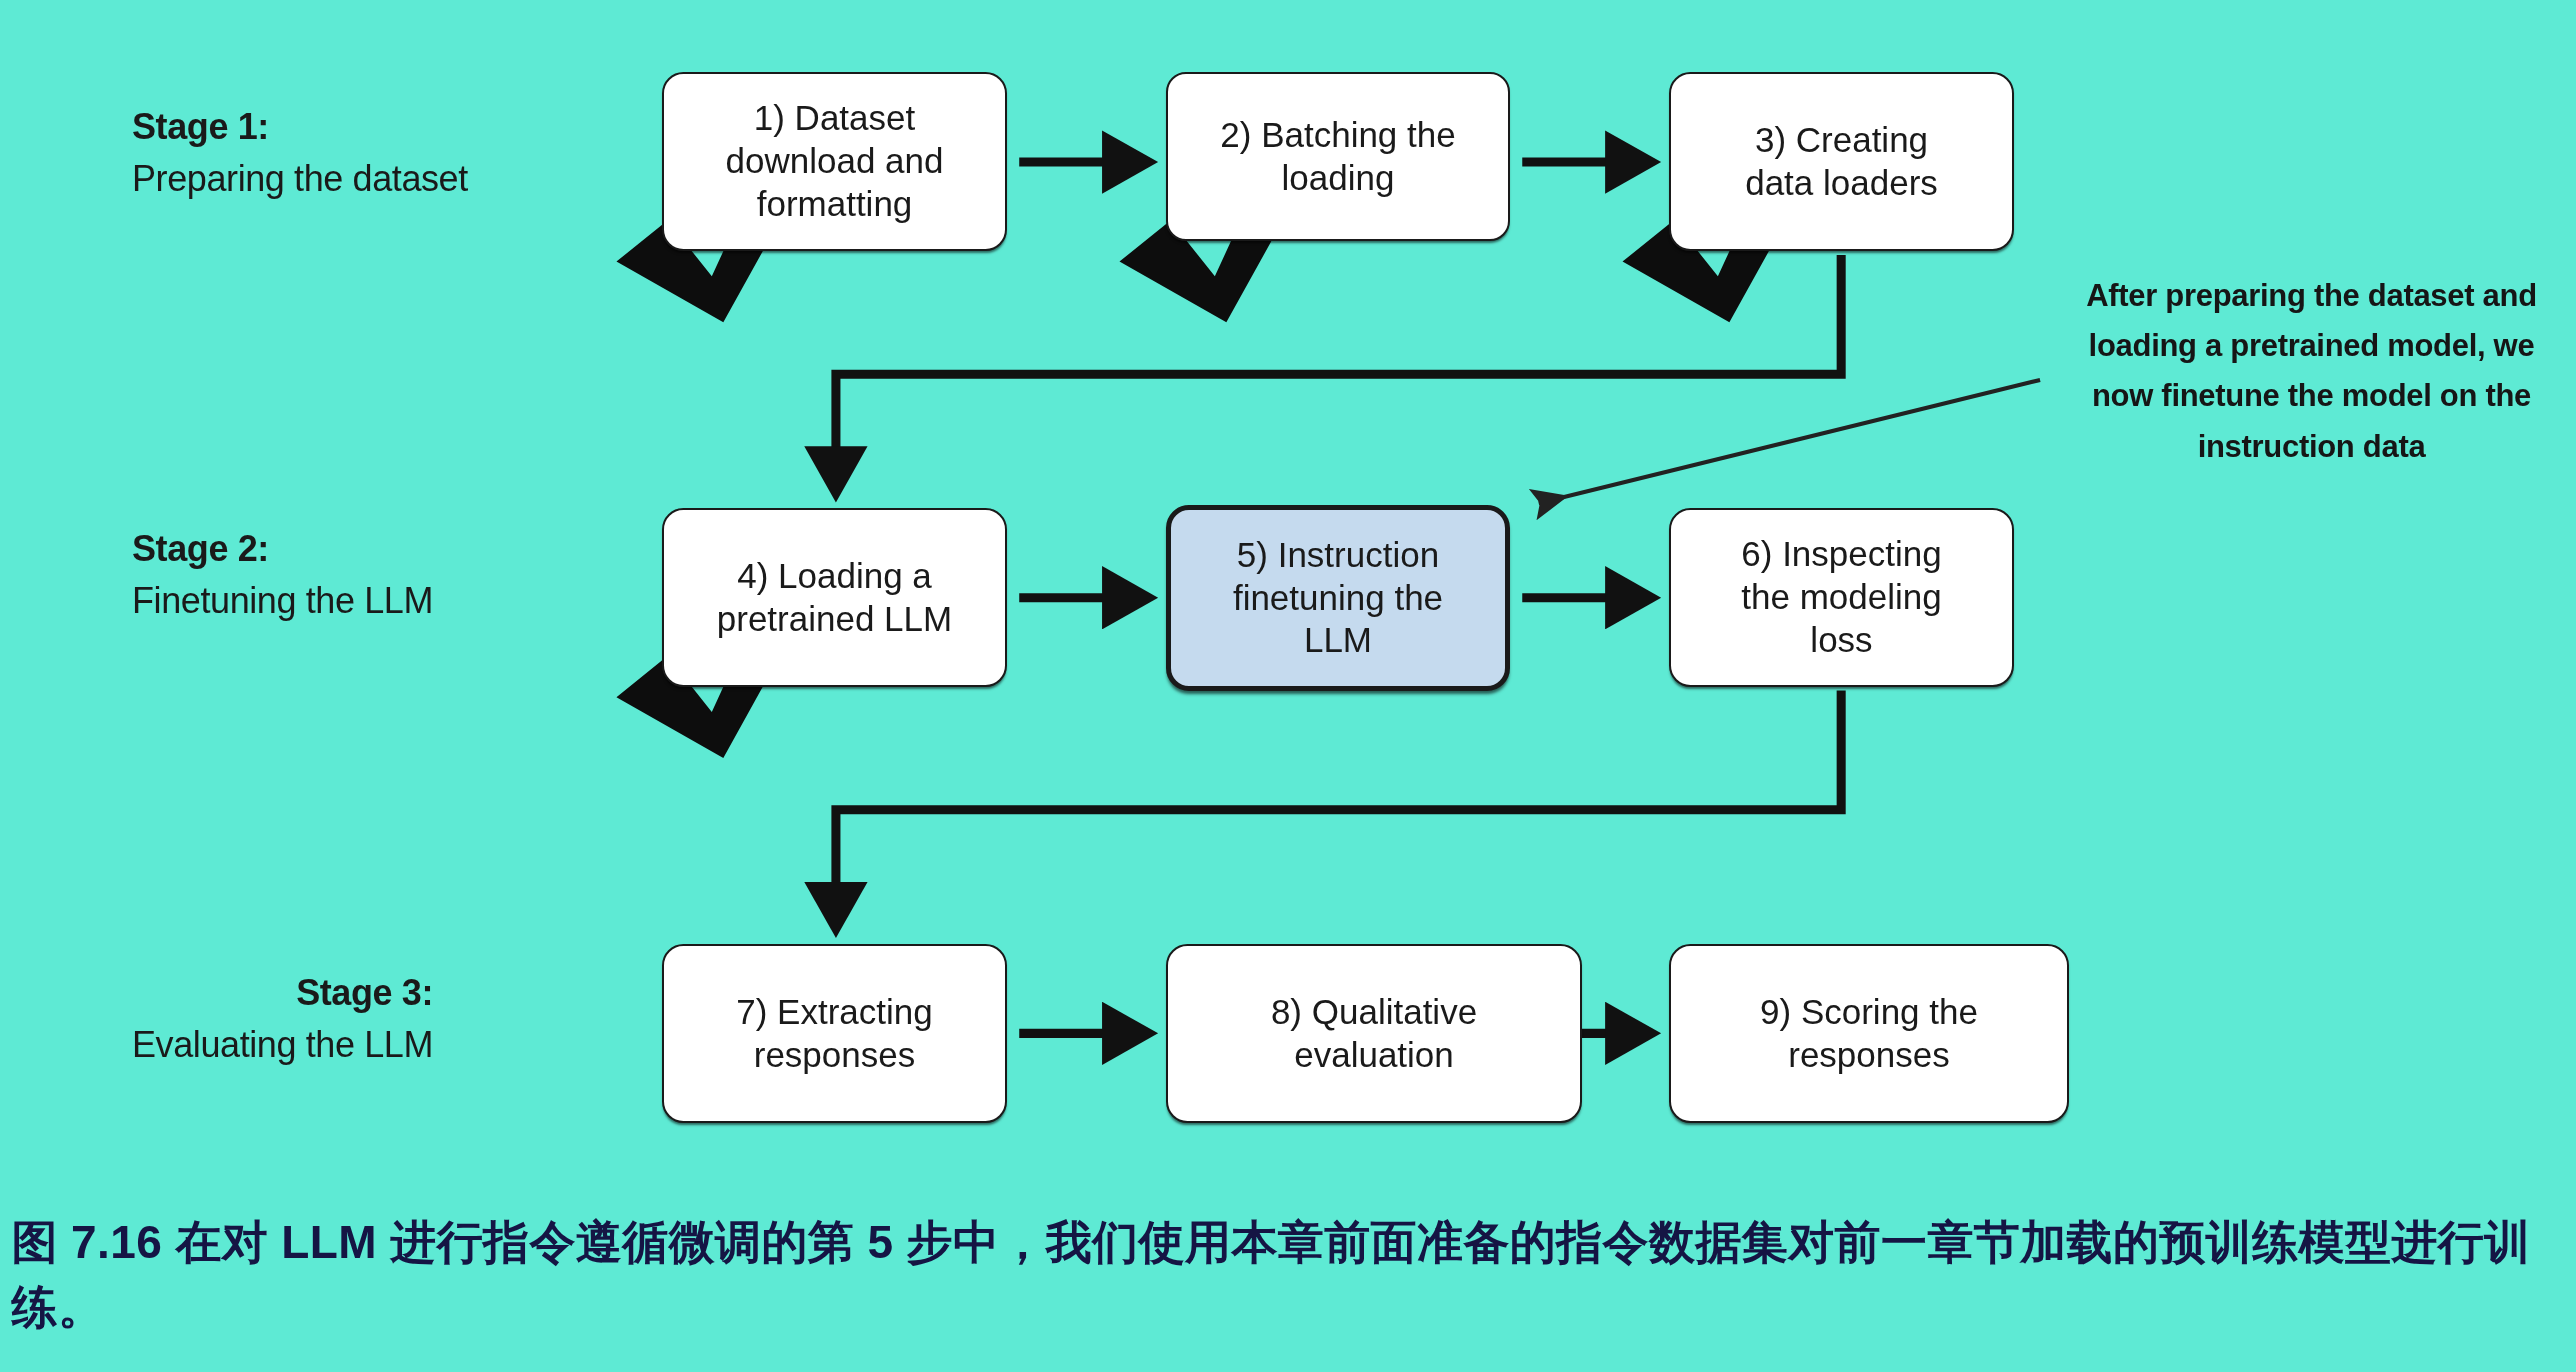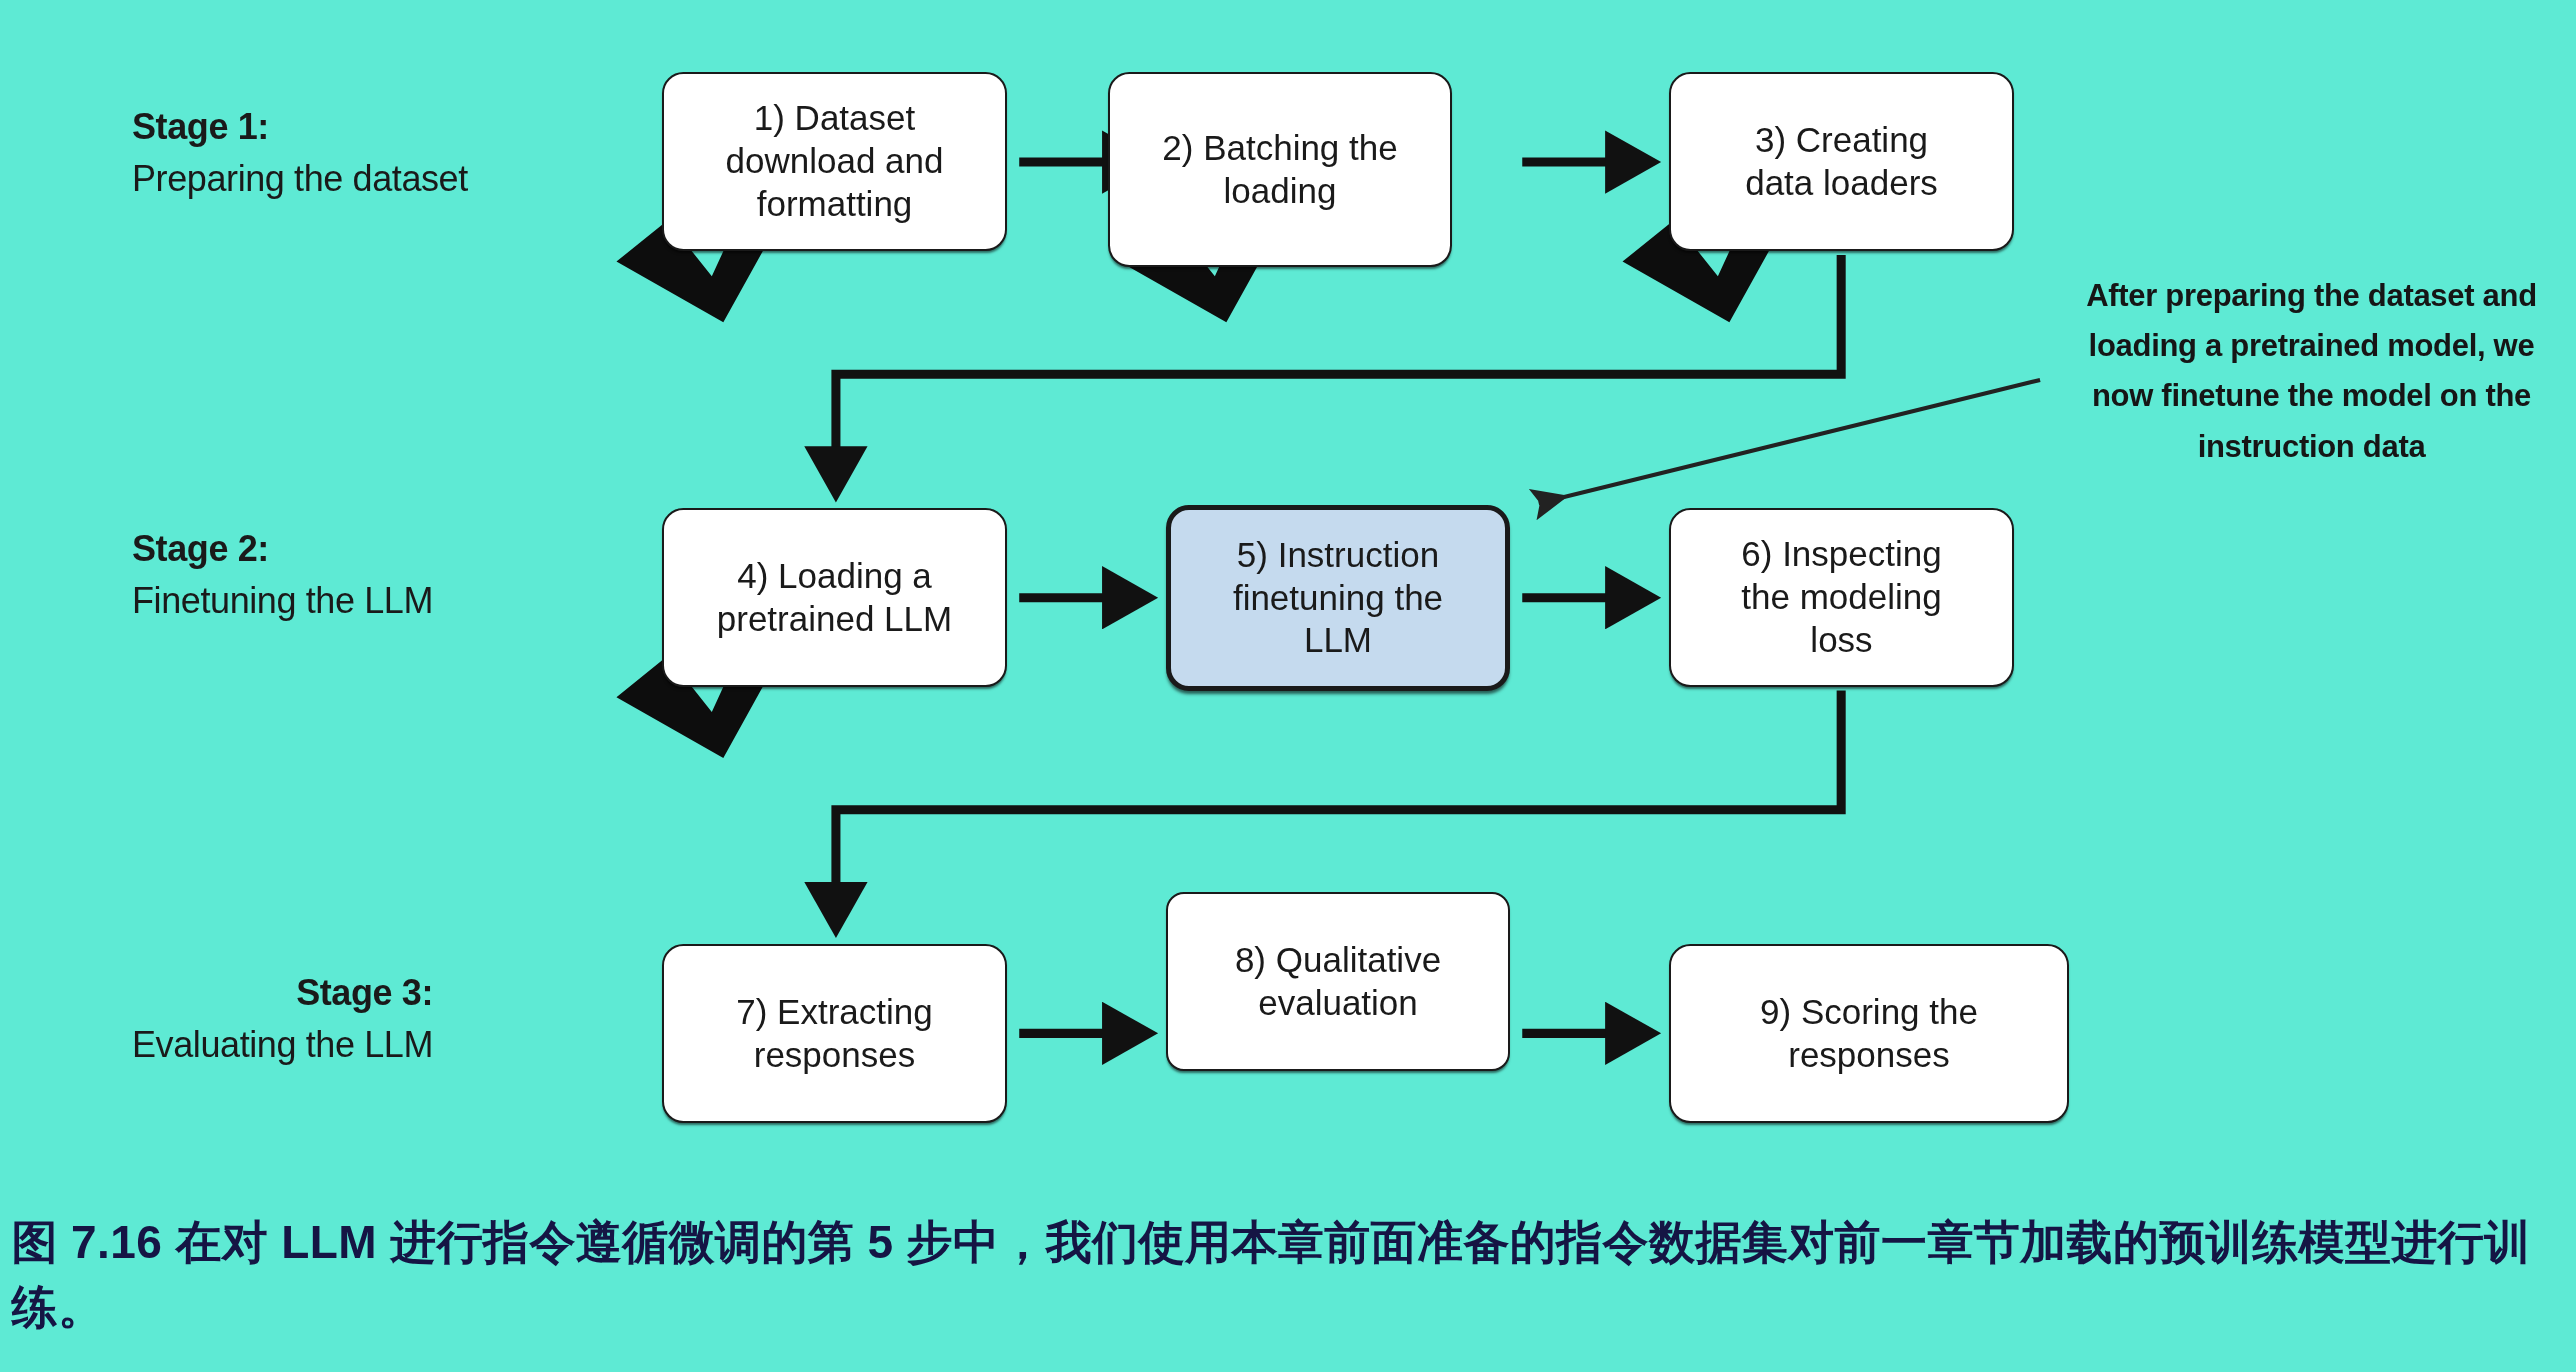--- a/index.html
+++ b/index.html
@@ -68,29 +68,29 @@
   .node-box.highlight {
     background: #c5daee;
     border-width: 5.8px;
     border-radius: 23px;
     box-shadow: 0 4.1px 3.3px -1.6px rgba(0,0,0,0.6);
   }
   .node-box .node-text { display: block; }
 
   
   #node-1 { left: 662px; top: 72px;  width: 345px; height: 179px; }
-  #node-2 { left: 1108px; top: 72px; width: 344px; height: 195px; }
+  #node-2 { left: 1166px; top: 72px; width: 344px; height: 169px; border-radius: 20px; }
   #node-3 { left: 1669px; top: 72px; width: 345px; height: 179px; }
   
   #node-4 { left: 662px; top: 508px;  width: 345px; height: 179px; }
   #node-5 { left: 1166px; top: 505px; width: 344px; height: 186px; }
   #node-6 { left: 1669px; top: 508px; width: 345px; height: 179px; justify-content: center; }
   
   #node-7 { left: 662px; top: 944px;  width: 345px; height: 179px; }
-  #node-8 { left: 1166px; top: 892px; width: 344px; height: 179px; border-radius: 18px; }
+  #node-8 { left: 1166px; top: 944px; width: 416px; height: 179px; }
   #node-9 { left: 1669px; top: 944px; width: 400px; height: 179px; }
 
   
   #annotation-text {
     position: absolute;
     left: 2055px;
     top: 271px;
     width: 513px;
     text-align: center;
     font-weight: bold;

